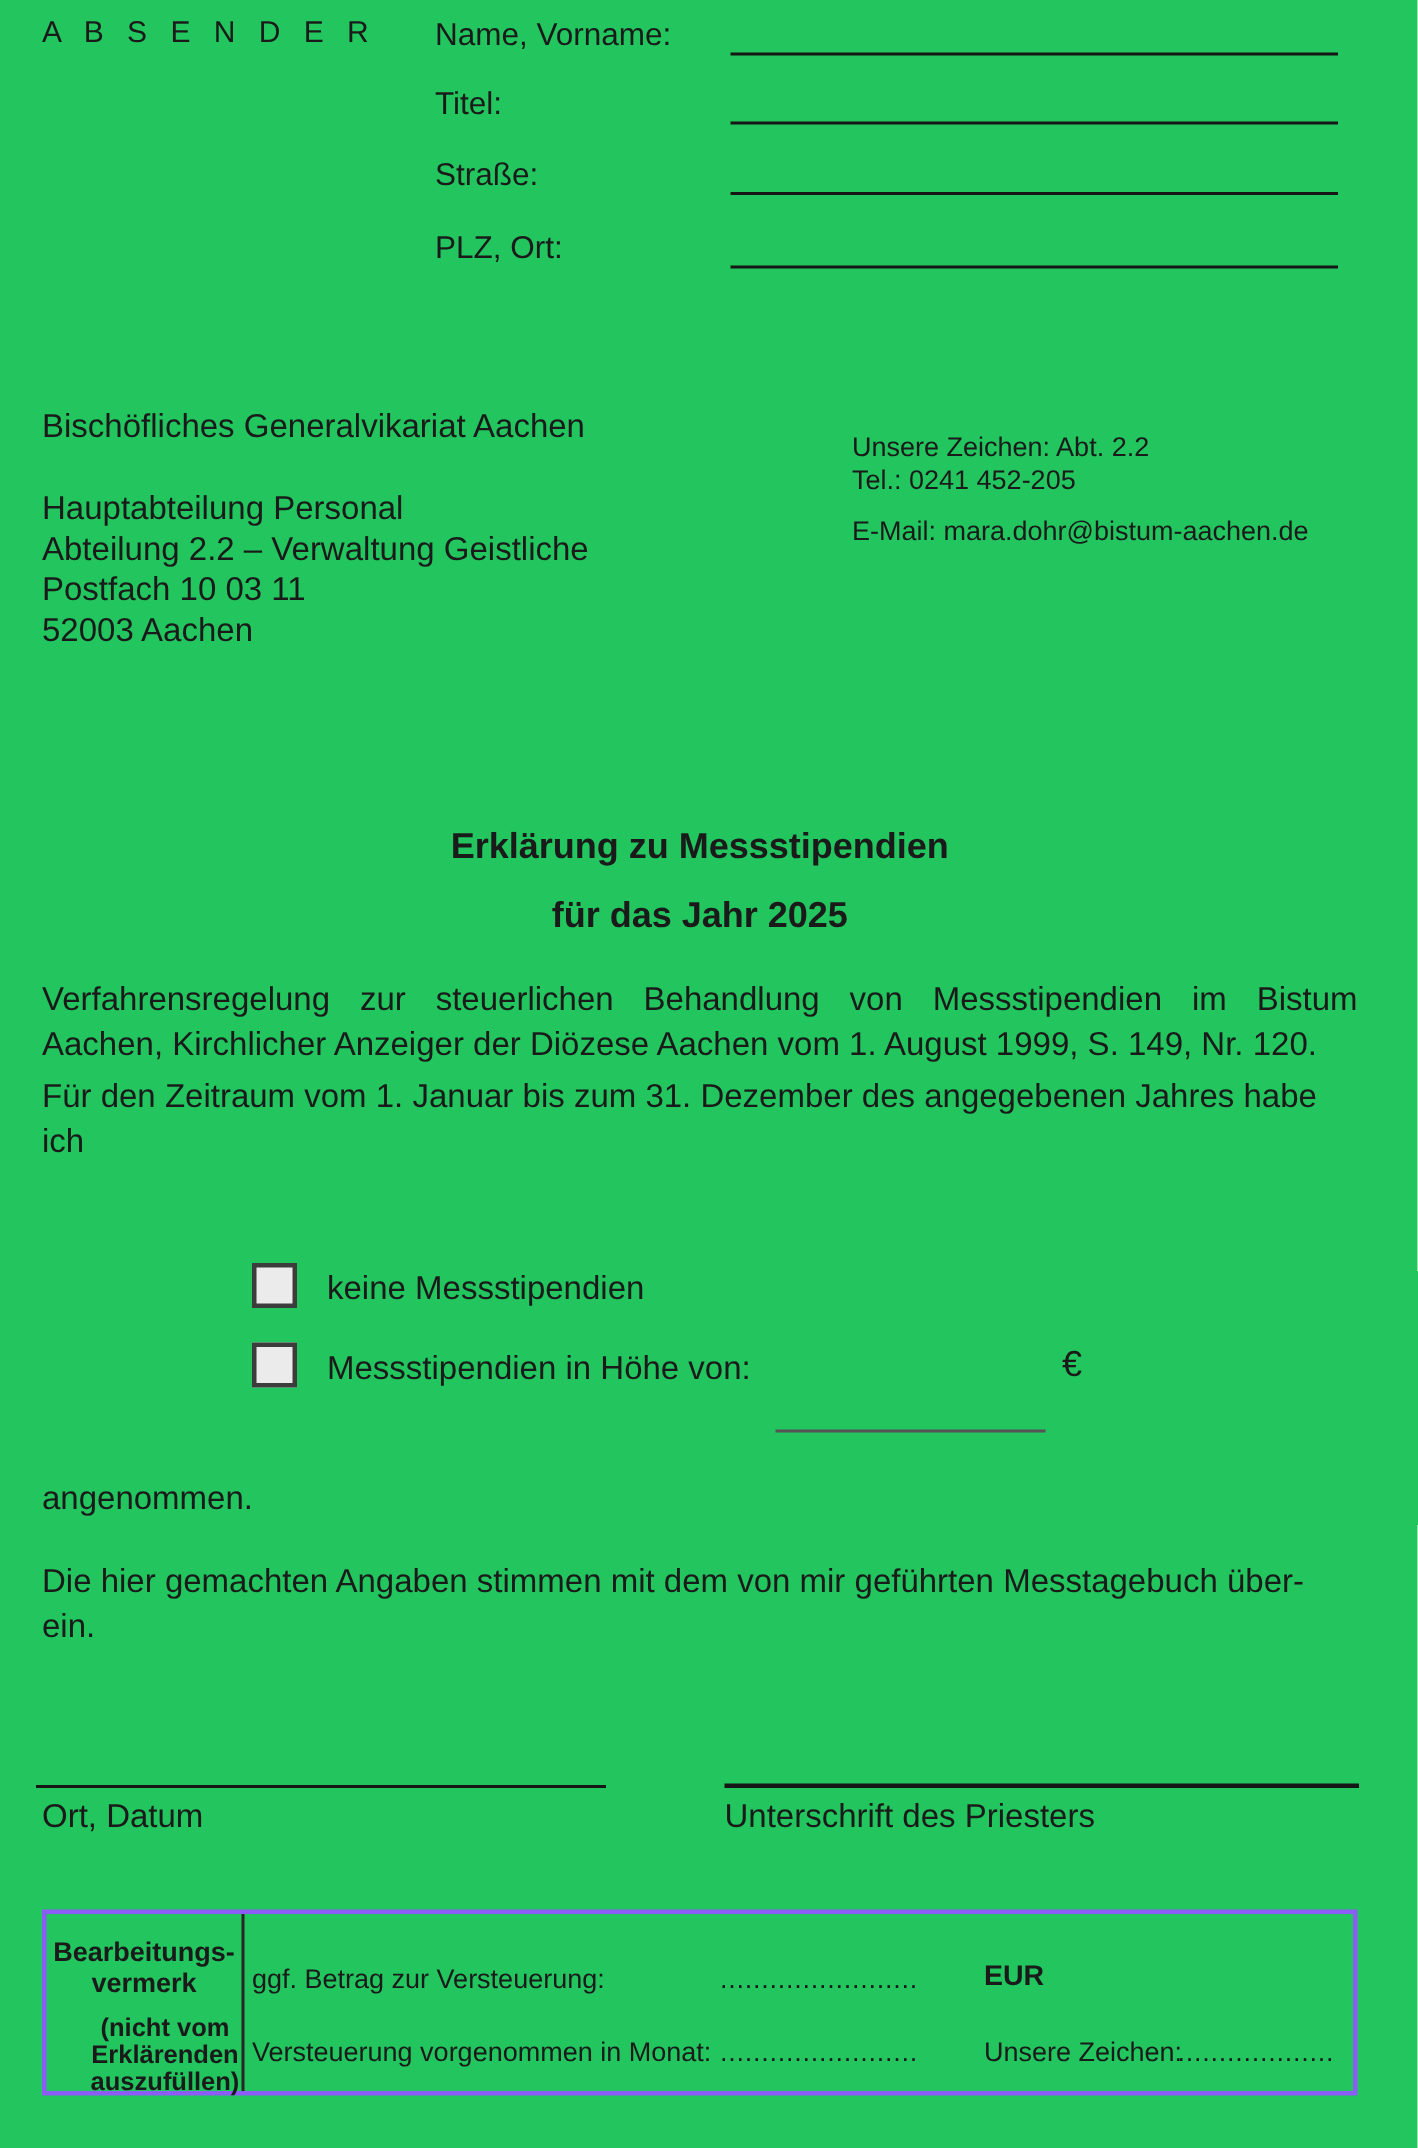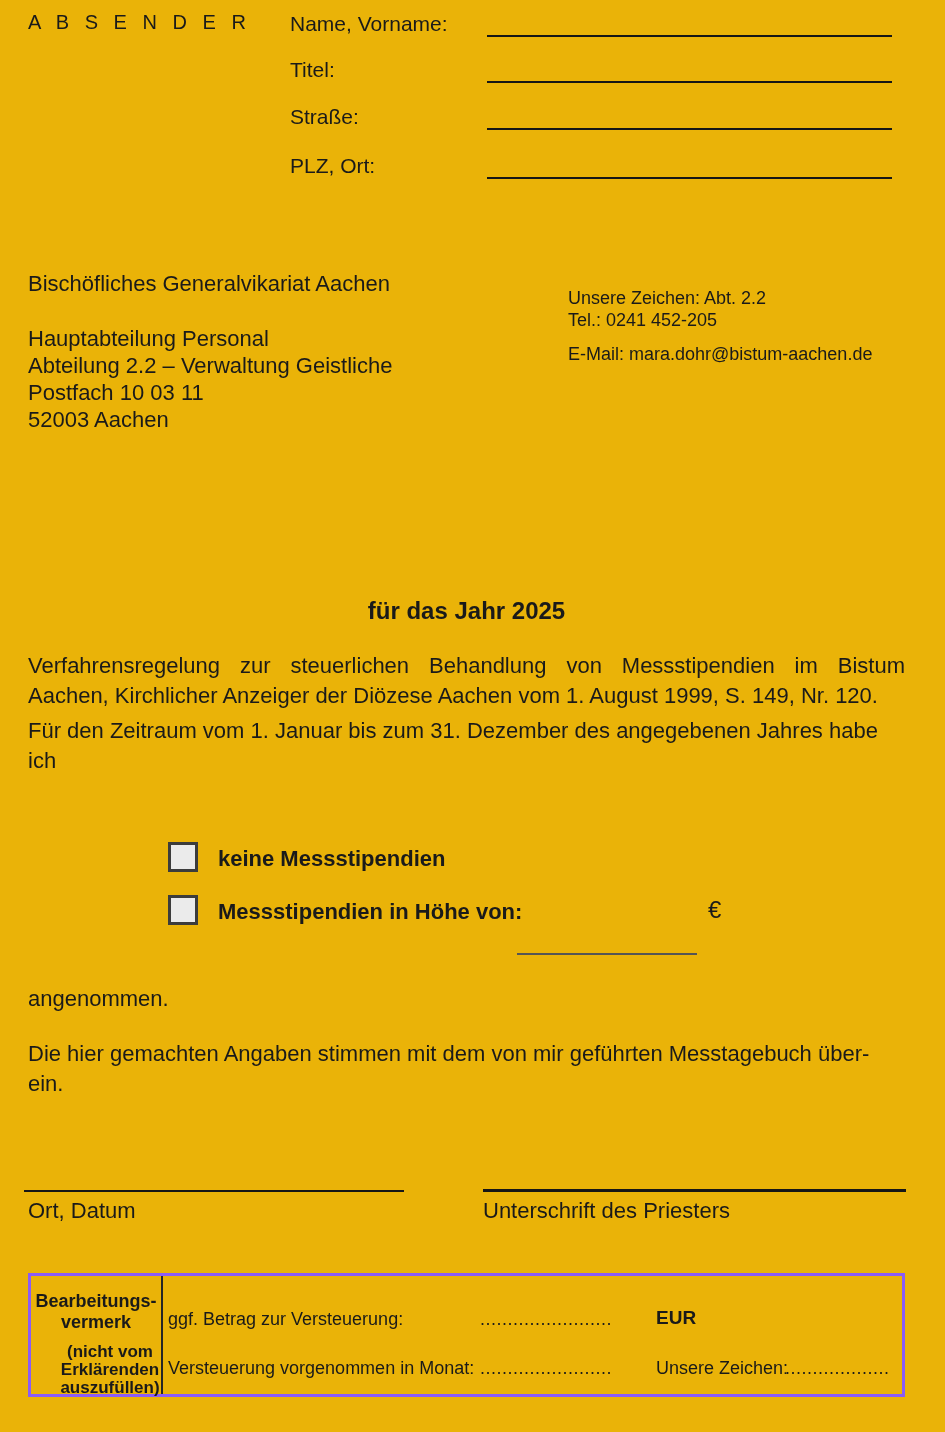--- a/index.html
+++ b/index.html
@@ -1,20 +1,20 @@
 <!DOCTYPE html>
 <html lang="de"><head>
 <meta charset="utf-8">
 <style>
   html, body { margin: 0; padding: 0; background: #ffffff; }
   .page {
     position: relative;
     width: 945px;
     height: 1432px;
-    background: #eab308;
+    background: #22c55e;
     color: #1a1a1a;
     font-family: "Liberation Sans", "DejaVu Sans", sans-serif;
     overflow: hidden;
   }
   .abs { position: absolute; }
 
   
   .sender-heading {
     left: 28px; top: 11px;
     font-size: 20px; letter-spacing: 5px; white-space: nowrap;
@@ -45,21 +45,21 @@
   .para-accepted { top: 984px; }
   .para-confirmation { top: 1039px; }
 
   
   .checkbox {
     width: 30px; height: 30px; box-sizing: border-box;
     background: #ebebeb; border: 3px solid #3c3c3c;
   }
   .cb1 { left: 168px; top: 842px; }
   .cb2 { left: 168px; top: 895px; }
-  .option-label { font-size: 22px; white-space: nowrap; font-weight: bold; }
+  .option-label { font-size: 22px; white-space: nowrap; }
   .ol1 { left: 218px; top: 846px; }
   .ol2 { left: 218px; top: 899px; }
   .euro-symbol { left: 708px; top: 896px; font-size: 24px; }
   .amount-line { left: 517px; top: 953px; width: 180px; height: 0; border-bottom: 2px solid #555555; }
 
   
   .sig-line-left  { left: 24px;  top: 1190px; width: 380px; height: 0; border-top: 2px solid #161616; }
   .sig-line-right { left: 483px; top: 1189px; width: 423px; height: 0; border-top: 3px solid #161616; }
   .sig-label { font-size: 22px; white-space: nowrap; }
   .sl1 { left: 28px;  top: 1198px; }
@@ -116,20 +116,21 @@
     <div>Postfach 10 03 11</div>
     <div>52003 Aachen</div>
   </div>
 
   <div class="abs contact-top">
     <div>Unsere Zeichen: Abt. 2.2</div>
     <div>Tel.: 0241 452-205</div>
   </div>
   <div class="abs contact-email">E-Mail: mara.dohr@bistum-aachen.de</div>
 
+  <div class="abs doc-title l1">Erklärung zu Messstipendien</div>
   <div class="abs doc-title l2">für das Jahr 2025</div>
 
   <div class="abs para para-regulation">
     <div class="just">Verfahrensregelung zur steuerlichen Behandlung von Messstipendien im Bistum</div>
     <div>Aachen, Kirchlicher Anzeiger der Diözese Aachen vom 1. August 1999, S. 149, Nr. 120.</div>
   </div>
 
   <div class="abs para para-period">
     <div>Für den Zeitraum vom 1. Januar bis zum 31. Dezember des angegebenen Jahres habe</div>
     <div>ich</div>

